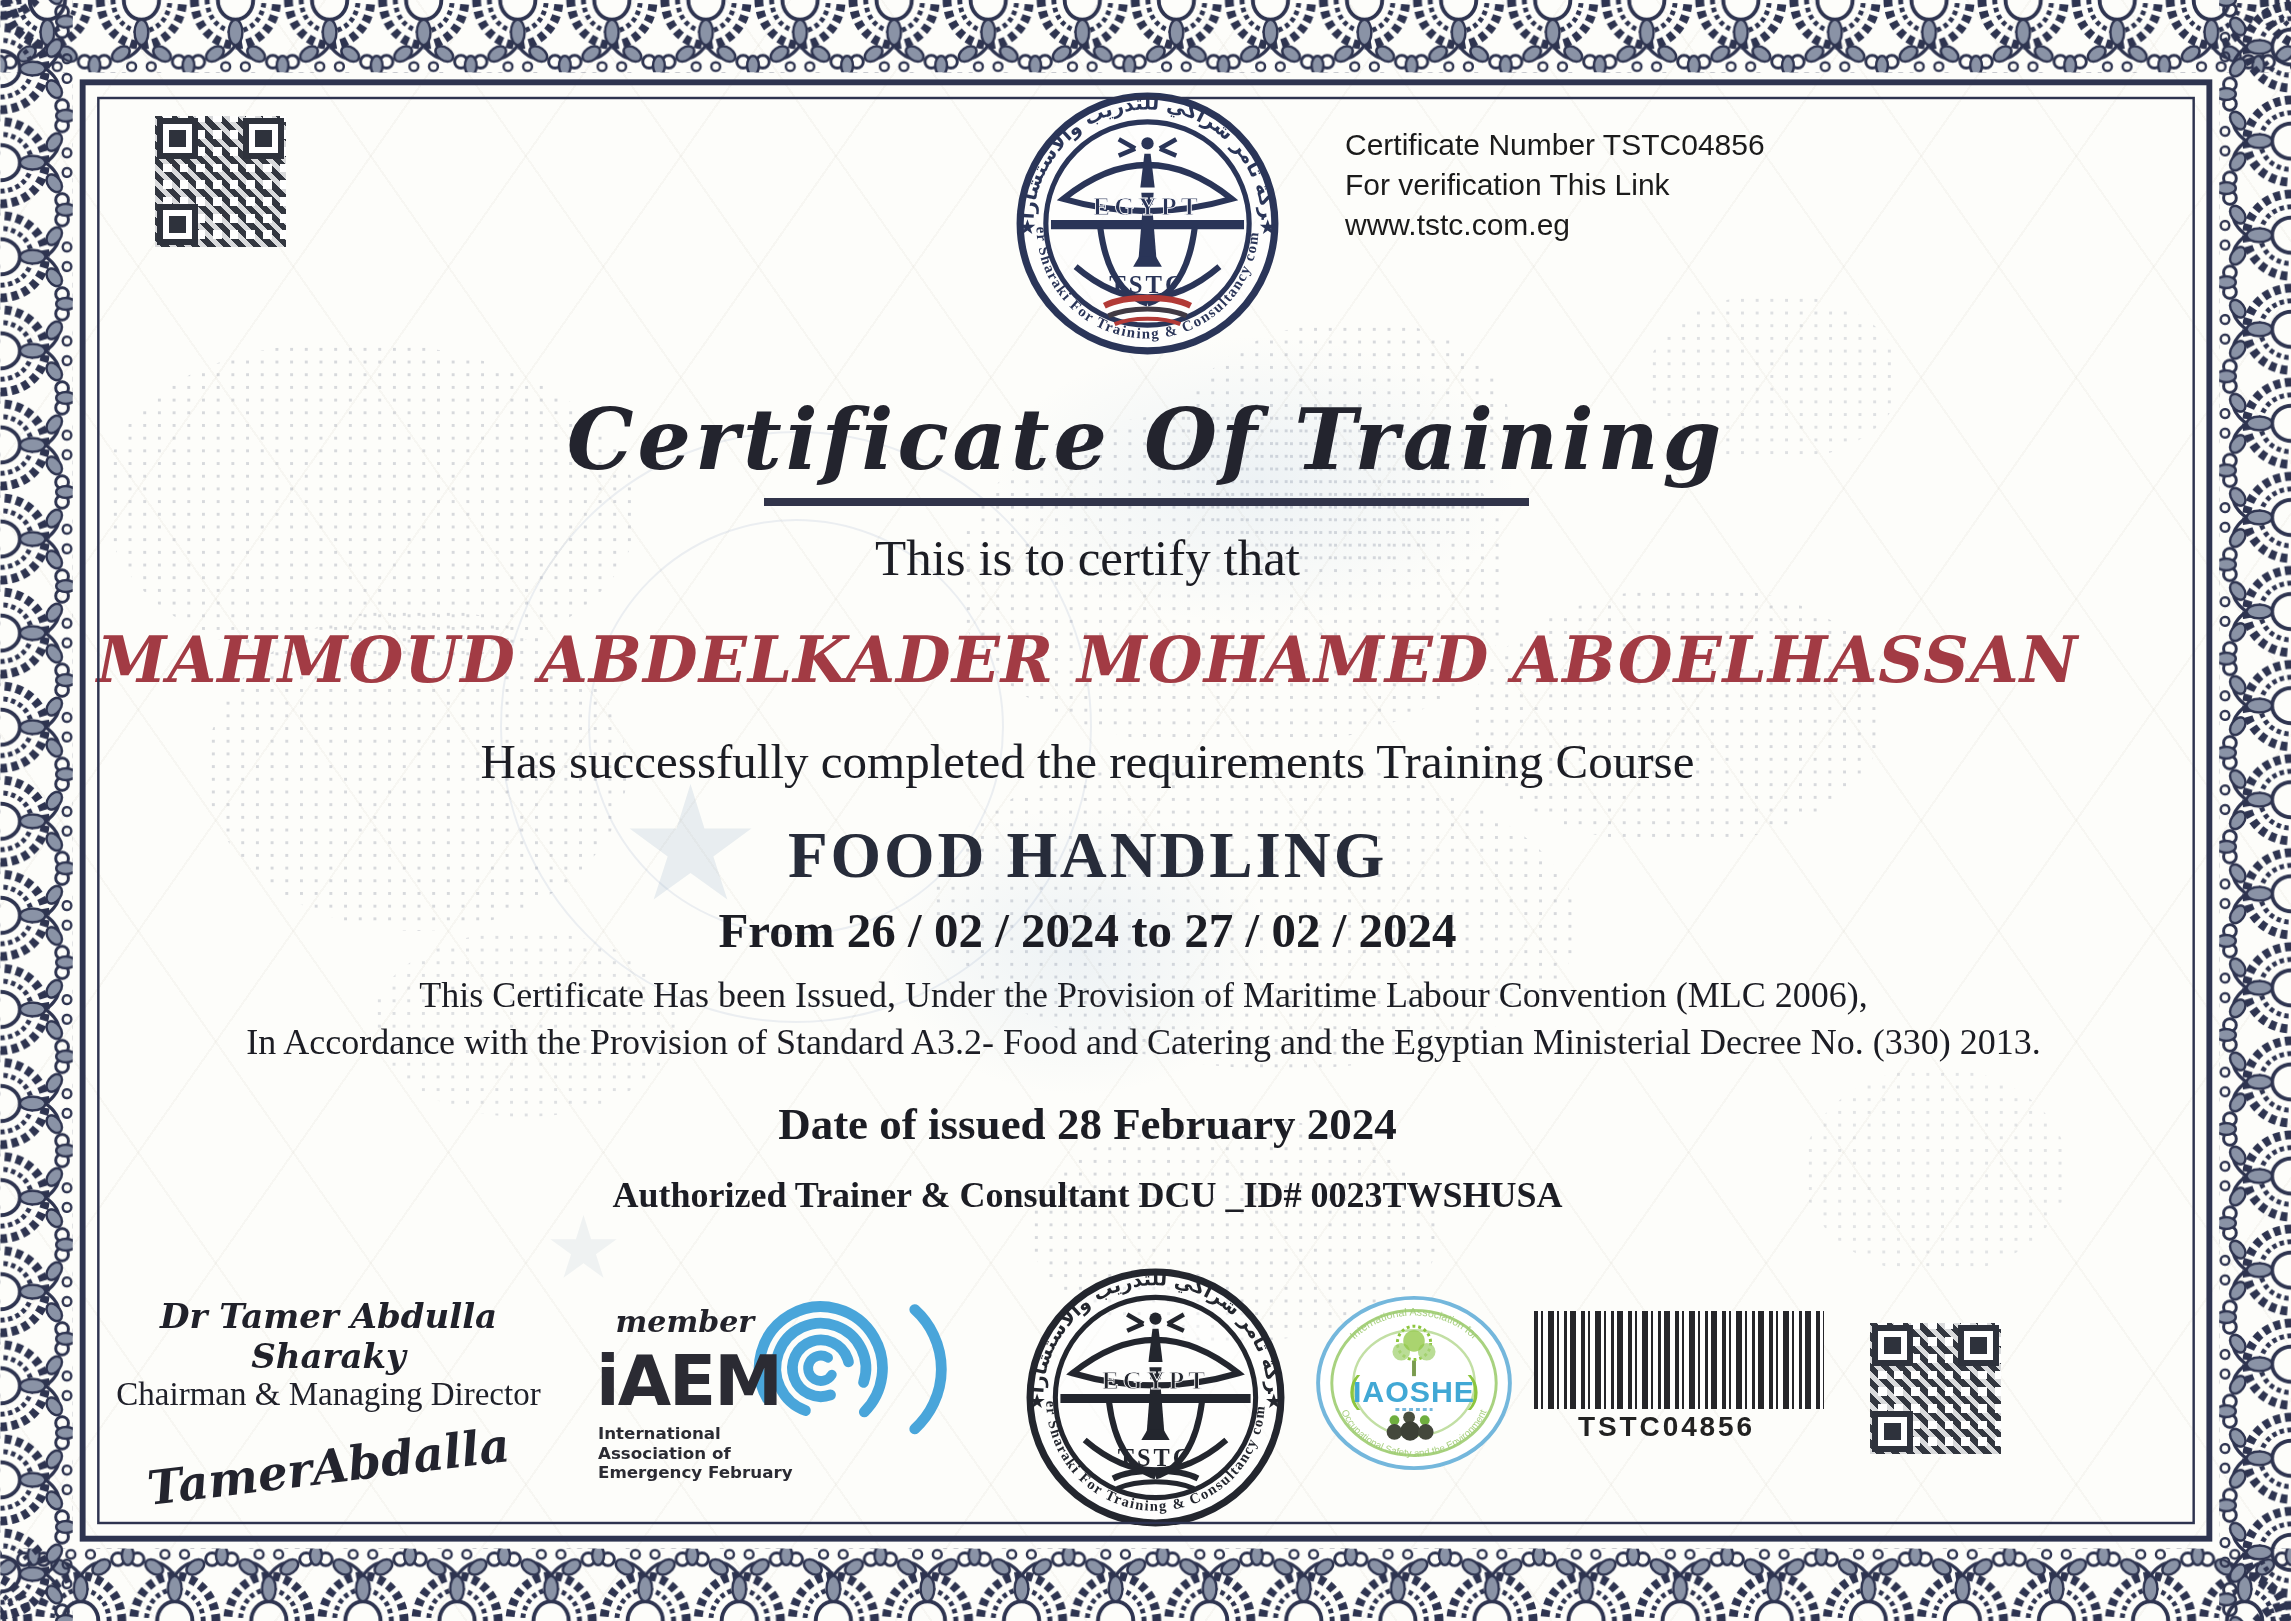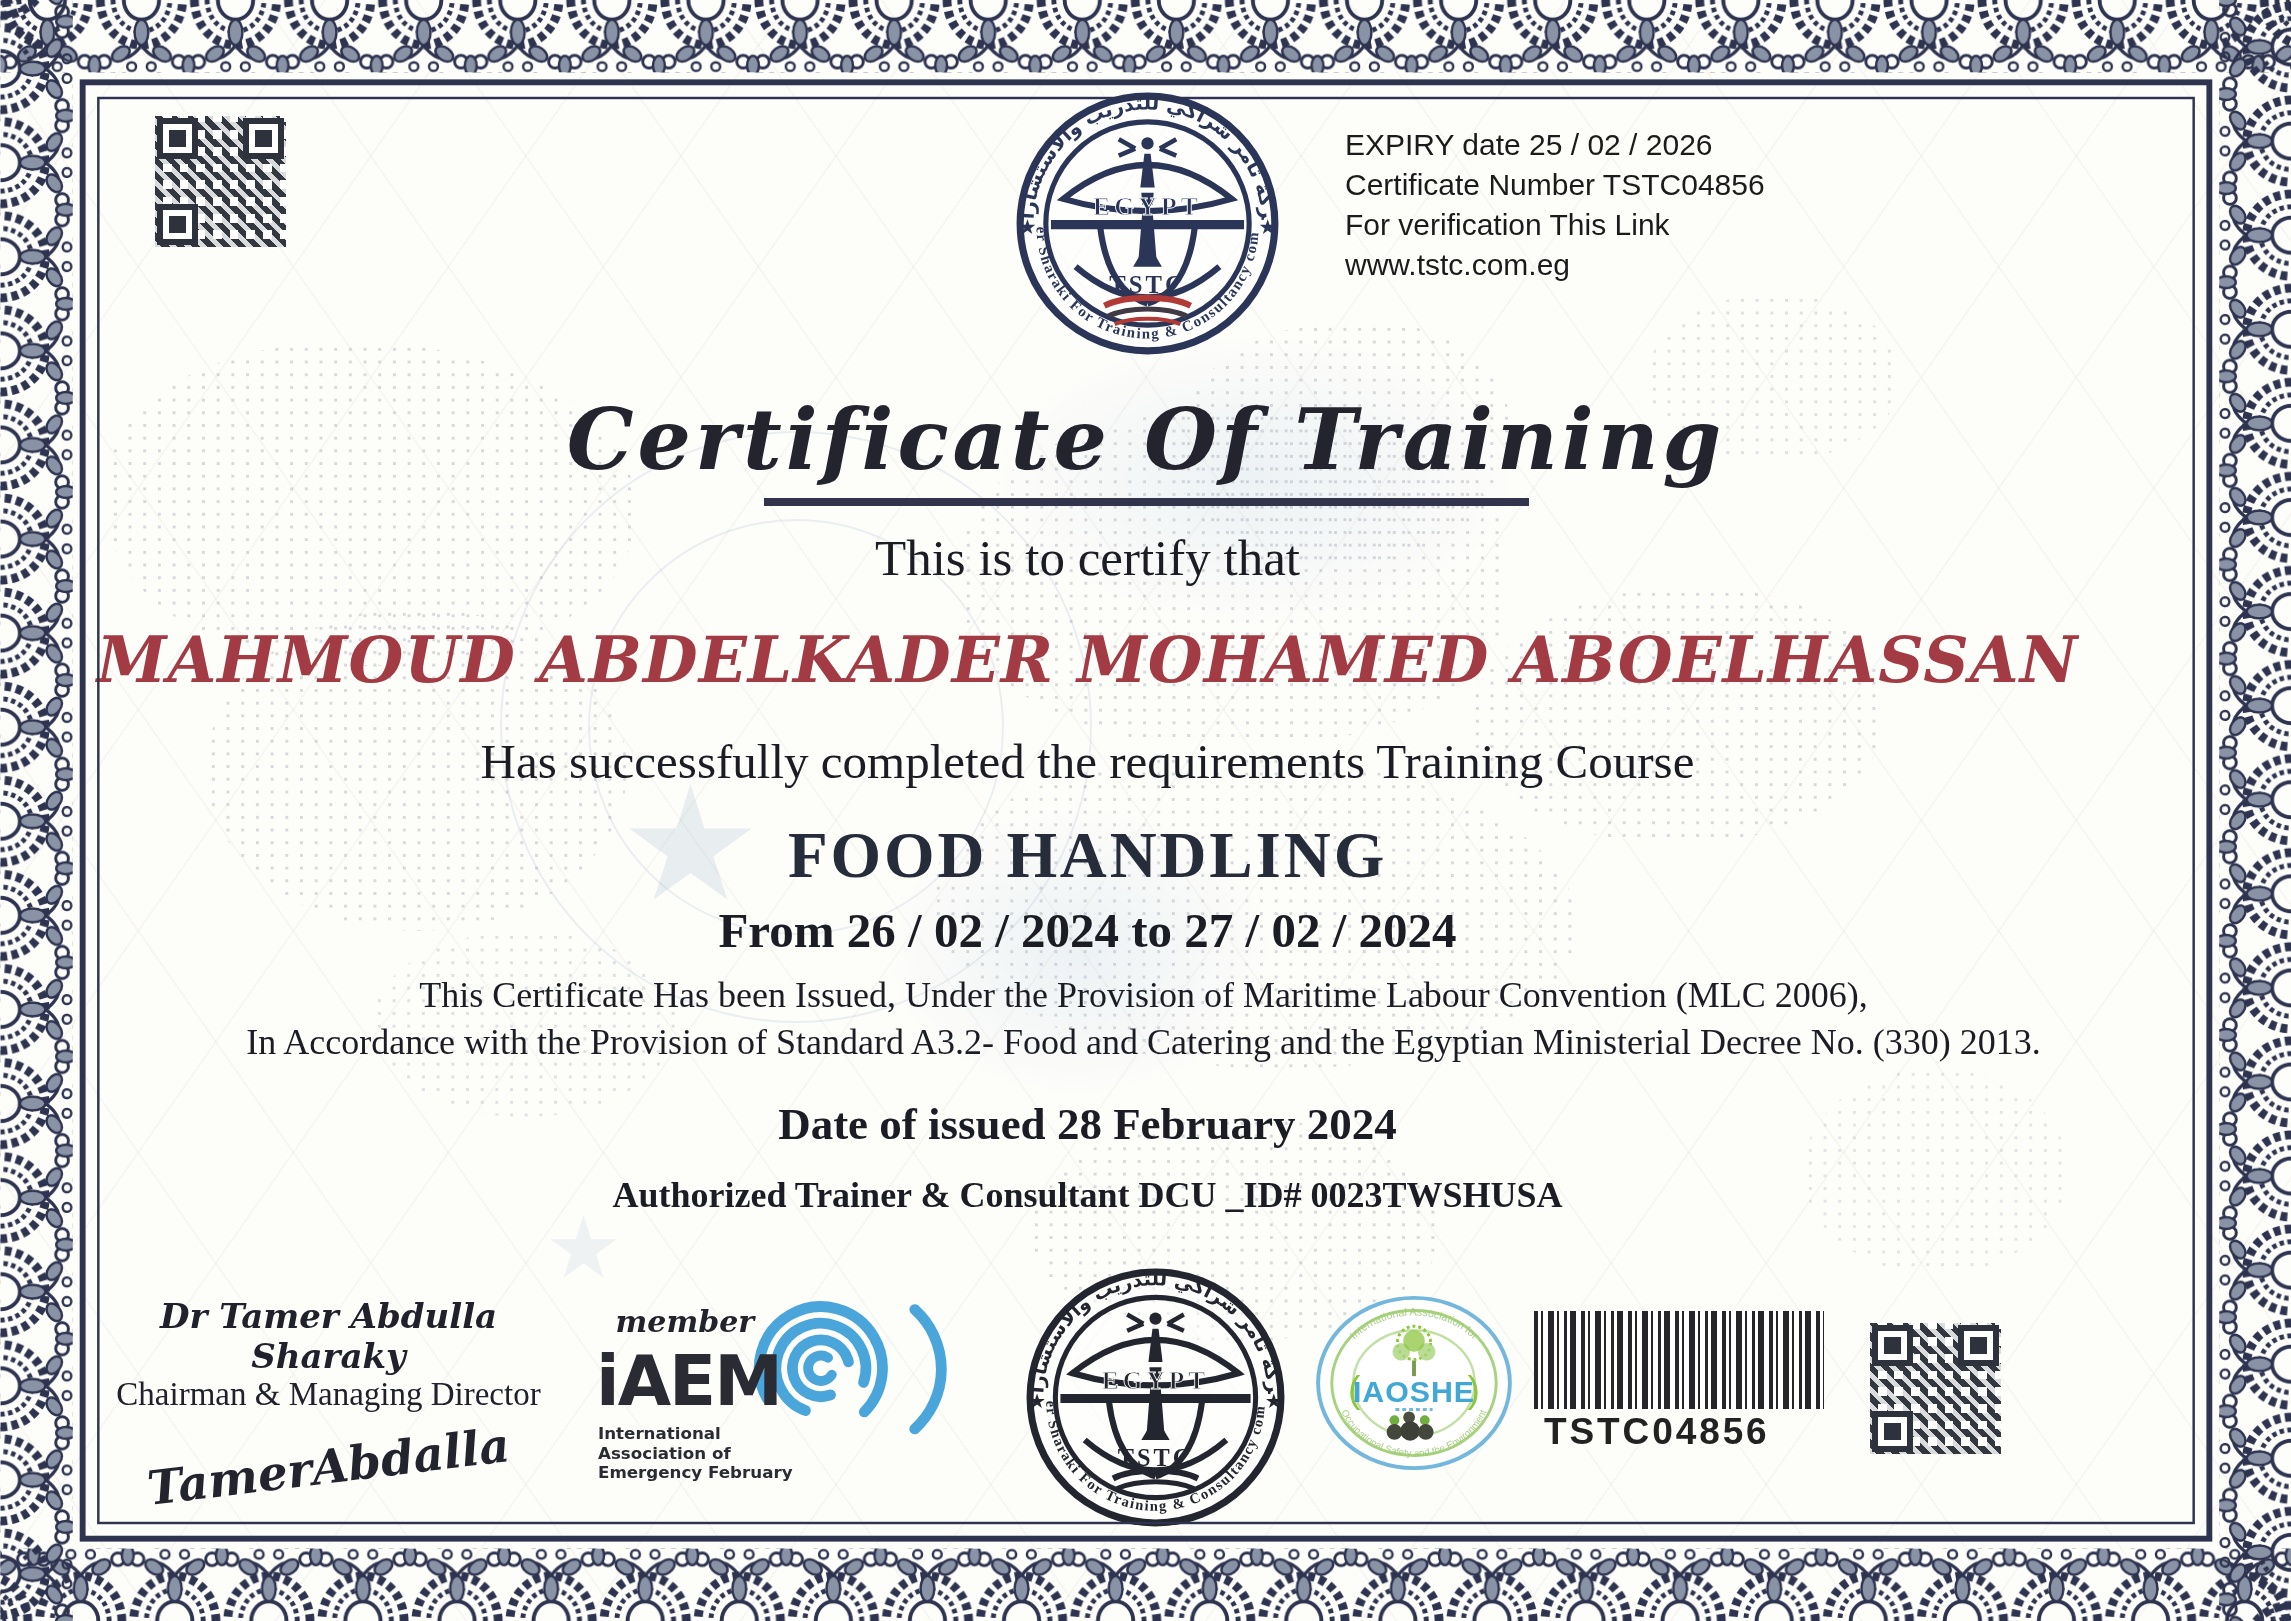--- a/index.html
+++ b/index.html
@@ -64,22 +64,22 @@
         font-size:69px;letter-spacing:-2px;color:#2b2b33;z-index:2;}
   .iaem-lines{position:absolute;left:2px;top:120px;font-family:"DejaVu Sans",sans-serif;font-weight:bold;
         font-size:16.7px;line-height:19.6px;color:#2b2b33;z-index:2;}
   .iaem-spiral{position:absolute;left:127px;top:-13.7px;z-index:1;}
 
   .barcode{left:1534px;top:1311px;width:290px;height:98px;
         background:repeating-linear-gradient(90deg,
         #26262a 0 3.9px,#fff 3.9px 6.9px,#26262a 6.9px 8.8px,#fff 8.8px 13.7px,
         #26262a 13.7px 19.6px,#fff 19.6px 22.5px,#26262a 22.5px 24.5px,#fff 24.5px 30px,
         #26262a 30px 33px,#fff 33px 36px,#26262a 36px 42px,#fff 42px 47px);}
-  .barcode-text{left:1544px;top:1411px;width:245px;font-family:"Liberation Sans",sans-serif;
-        font-weight:bold;font-size:37px;letter-spacing:2.9px;color:#222;}
+  .barcode-text{left:1544px;top:1411px;width:245px;text-align:center;font-family:"Liberation Sans",sans-serif;
+        font-weight:bold;font-size:28px;letter-spacing:2.9px;color:#222;}
 
   .logo-box{position:absolute;}
 </style>
 </head>
 <body>
 
 <div class="page">
 
   <div class="dots" style="left:108px;top:343px;width:529px;height:323px;border-radius:45% 55% 50% 50%;"></div>
   <div class="dots" style="left:206px;top:608px;width:421px;height:323px;border-radius:50%;"></div>
@@ -174,21 +174,20 @@
       <text x="130" y="198" font-family="Liberation Serif, serif" font-size="24" font-weight="bold" letter-spacing="3" fill="#2a3558" text-anchor="middle">TSTC</text>
       <g fill="none">
         <path d="M88,210 C108,200 152,200 172,210" stroke="#b23a36" stroke-width="6"></path>
         <path d="M92,220 C112,211 148,211 168,220" stroke="#413a44" stroke-width="5"></path>
         <path d="M98,228 C114,221 146,221 162,228" stroke="#b23a36" stroke-width="4"></path>
       </g>
     </svg>
   </div>
 
   <div class="abs info">
-    <div>EXPIRY date 25 / 02 / 2026</div>
     <div>Certificate Number TSTC04856</div>
     <div>For verification This Link</div>
     <div>www.tstc.com.eg</div>
   </div>
 
   <div class="abs ctr title-line">Certificate Of Training</div>
   <div class="abs title-underline"></div>
   <div class="abs ctr certify">This is to certify that</div>
   <div class="abs ctr name">MAHMOUD ABDELKADER MOHAMED ABOELHASSAN</div>
   <div class="abs ctr completed">Has successfully completed the requirements Training Course</div>

